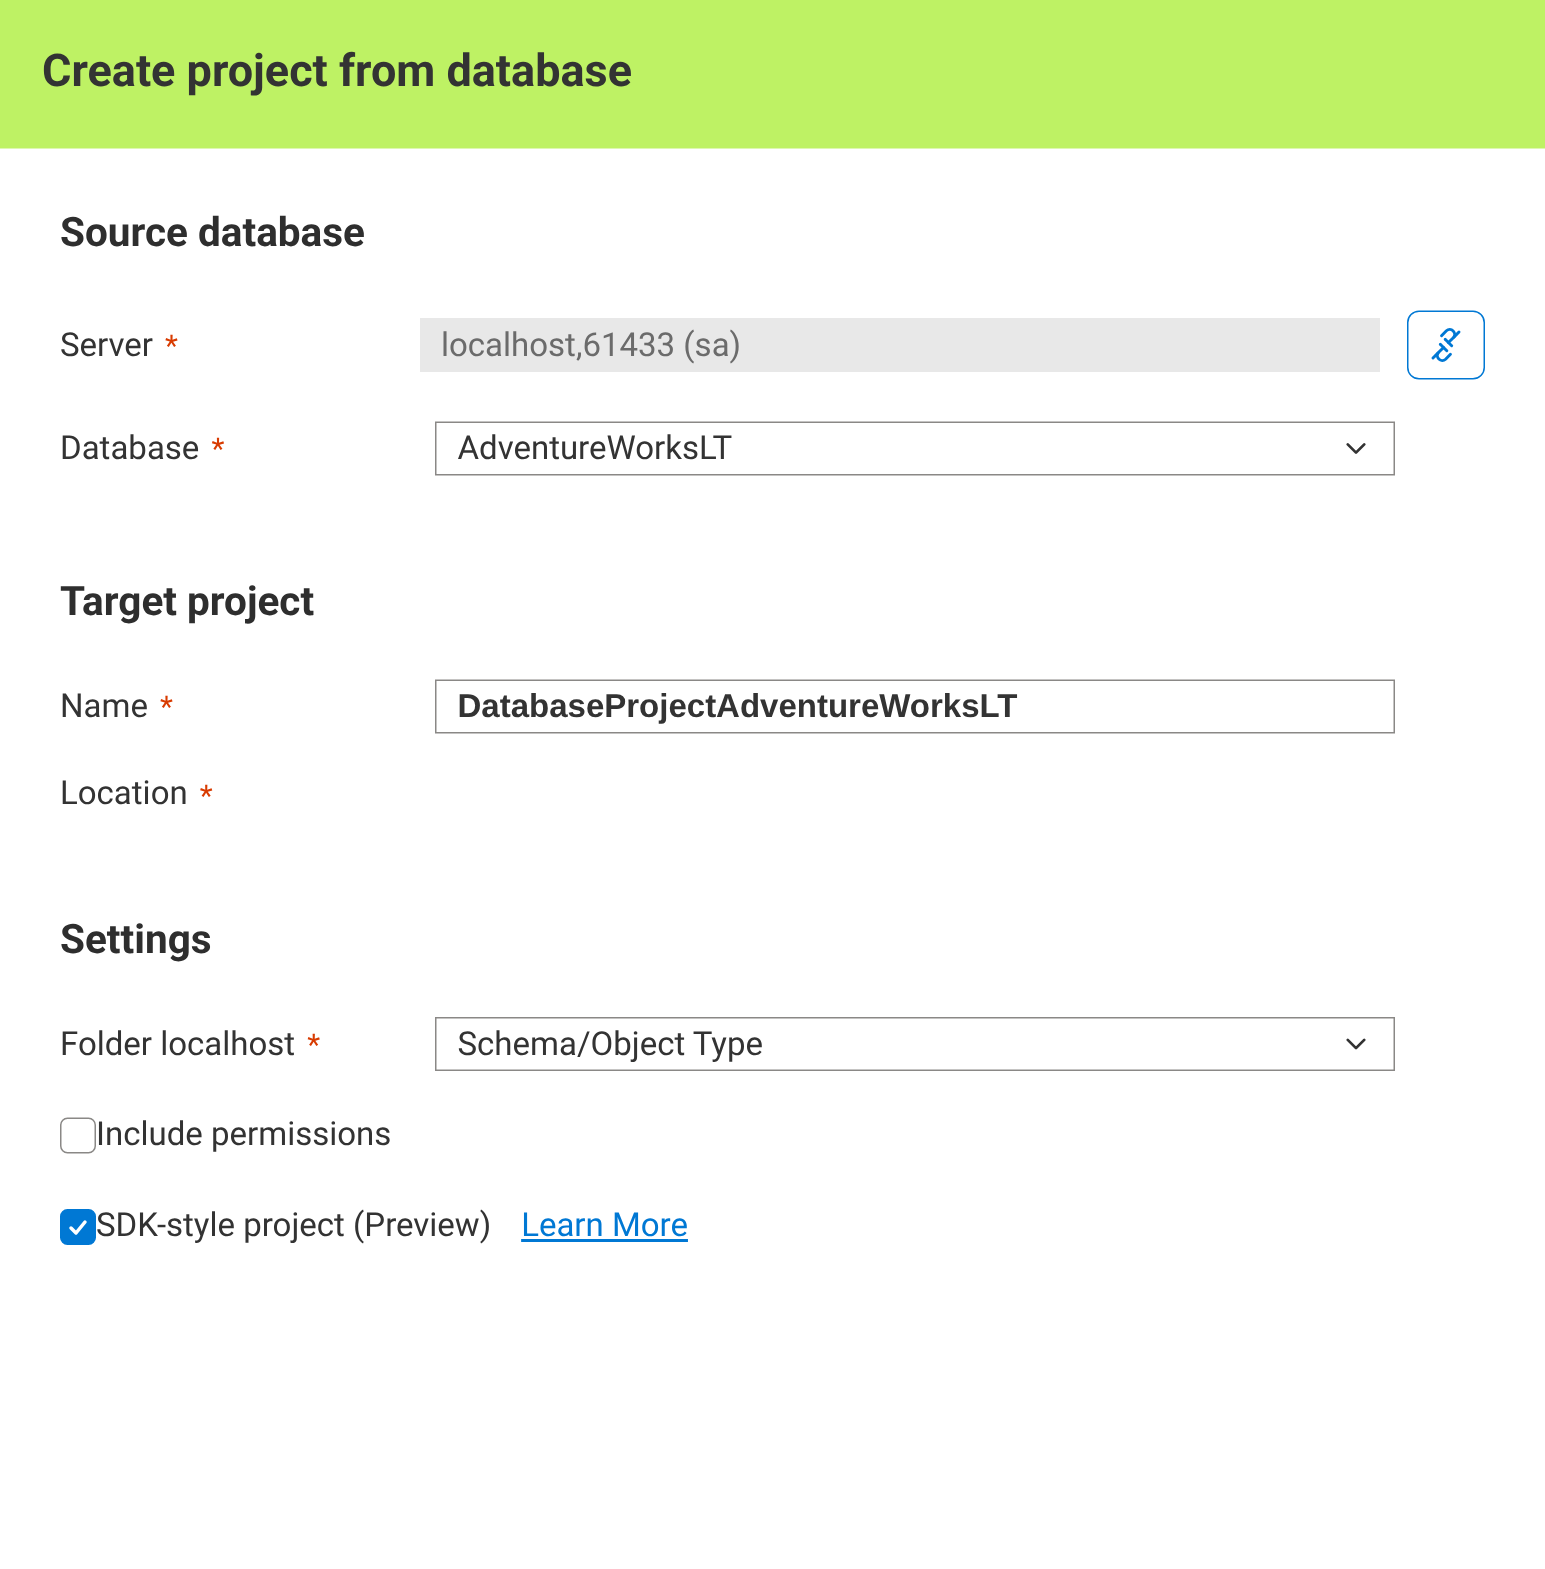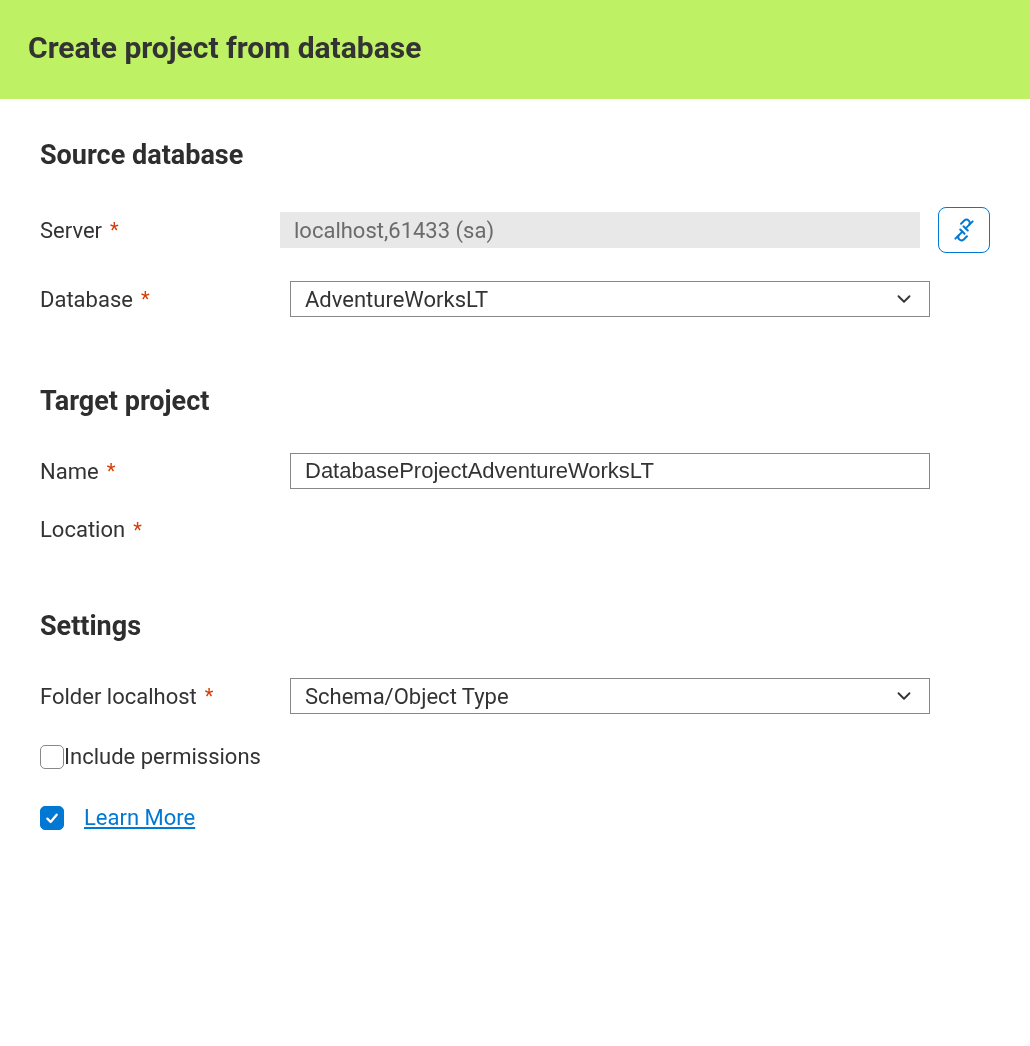--- a/index.html
+++ b/index.html
@@ -13,21 +13,21 @@
   .req { color: #d83b01; margin-left: 8px; font-size: 20px; }
   .field { flex: 1; display: flex; align-items: center; }
   .textinput, .selectbox, .readonly {
     width: 640px; height: 36px; font-size: 22px; padding: 0 14px;
     border: 1px solid #8a8886; background: #fff; color: #333;
     display: flex; align-items: center; justify-content: space-between;
   }
   .readonly { background: #e8e8e8; border: none; color: #6b6b6b; }
   .selectbox { cursor: pointer; }
   .selectbox .chevron { margin-left: auto; flex: 0 0 auto; }
-  input.textinput { outline: none; }
+  input.textinput { outline: none; font-weight: bold; }
   input.textinput::placeholder { color: #8a8886; }
   .icon-btn {
     width: 52px; height: 46px; border: 1.5px solid #0078d4; border-radius: 8px;
     background: #fff; display: flex; align-items: center; justify-content: center; margin-left: 18px;
     cursor: pointer;
   }
   .icon-plain {
     width: 42px; height: 42px; display: flex; align-items: center; justify-content: center; margin-left: 20px; cursor: pointer;
   }
   .section-gap { height: 40px; }
@@ -143,16 +143,17 @@
     </div>
     <span class="checkbox-label">Include permissions</span>
   </div>
 
   <div class="checkbox-row">
     <div class="checkbox checked" id="cb-sdk">
       <svg width="16" height="16" viewBox="0 0 24 24" fill="none" stroke="#fff" stroke-width="3.5" stroke-linecap="round" stroke-linejoin="round">
           <polyline points="5 13 10 18 19 7"></polyline>
         </svg>
     </div>
+    <span class="checkbox-label">SDK-style project (Preview)</span>
     <a class="link">Learn More</a>
   </div>
 
 </div>
 
 </body></html>

